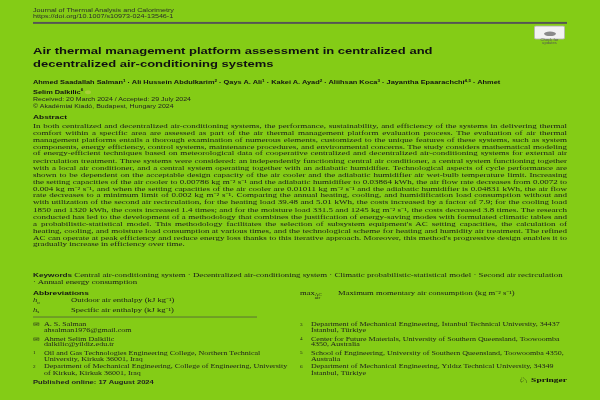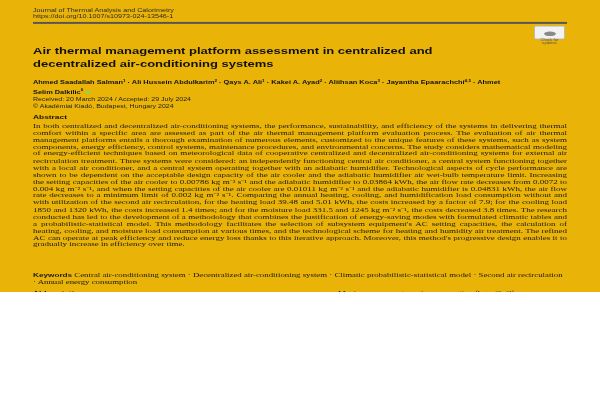--- a/index.html
+++ b/index.html
@@ -1,16 +1,16 @@
 <!DOCTYPE html>
 <html><head>
 <meta charset="utf-8">
 <style>
   html,body{margin:0;padding:0;background:#ffffff;}
-  .viewport{position:relative;width:600px;height:292px;overflow:hidden;background:#eab308;
+  .viewport{position:relative;width:600px;height:400px;overflow:hidden;background:#84cc16;
             font-family:"Liberation Serif",serif;color:#1a1a1a;}
   
   .sheet{position:absolute;left:0;top:0;width:600px;height:620px;
          transform:scale(1,0.645);transform-origin:0 0;}
   .blk{position:absolute;left:33px;width:534px;}
 
   .pub-header{top:11px;font-family:"Liberation Sans",sans-serif;font-size:7.2px;
               line-height:9.6px;color:#2b2b2b;}
   .doi{color:#2b2b2b;}
   .toprule{position:absolute;left:33px;top:34px;width:534px;height:2.5px;background:#555;}

